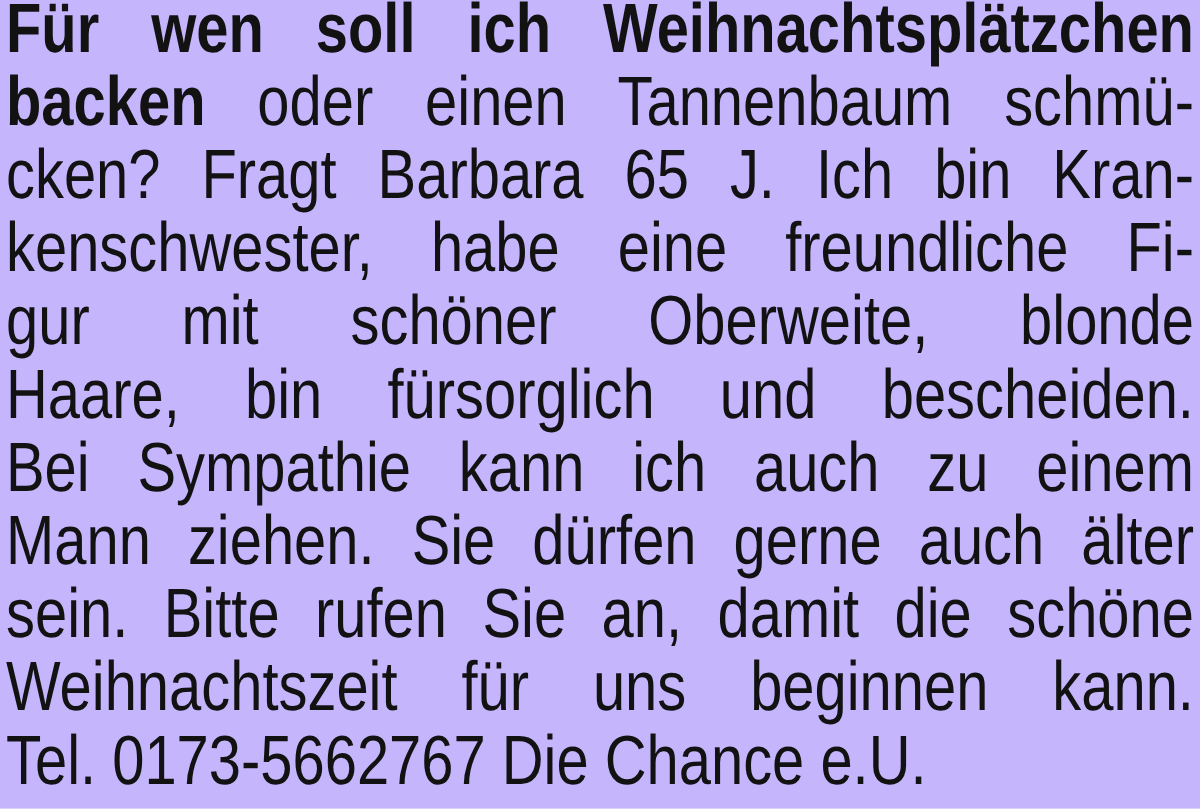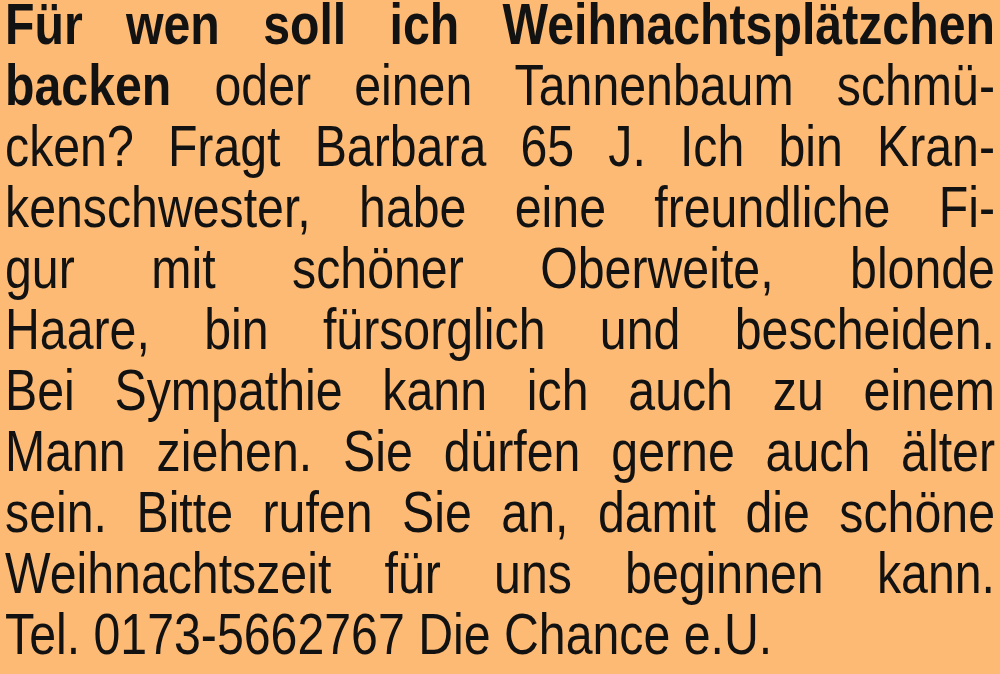--- a/index.html
+++ b/index.html
@@ -10,21 +10,21 @@
   body {
     width: 1000px;
     height: 674px;
     overflow: hidden;
     font-family: "Liberation Sans", "DejaVu Sans", sans-serif;
   }
   .ad {
     position: relative;
     width: 1000px;
     height: 674px;
-    background: #fdba74;
+    background: #c4b5fd;
     overflow: hidden;
   }
   
   .txt {
     position: absolute;
     left: 5px;
     top: -7px;
     width: 1190px;
     transform: scaleX(0.8319);
     transform-origin: 0 0;

